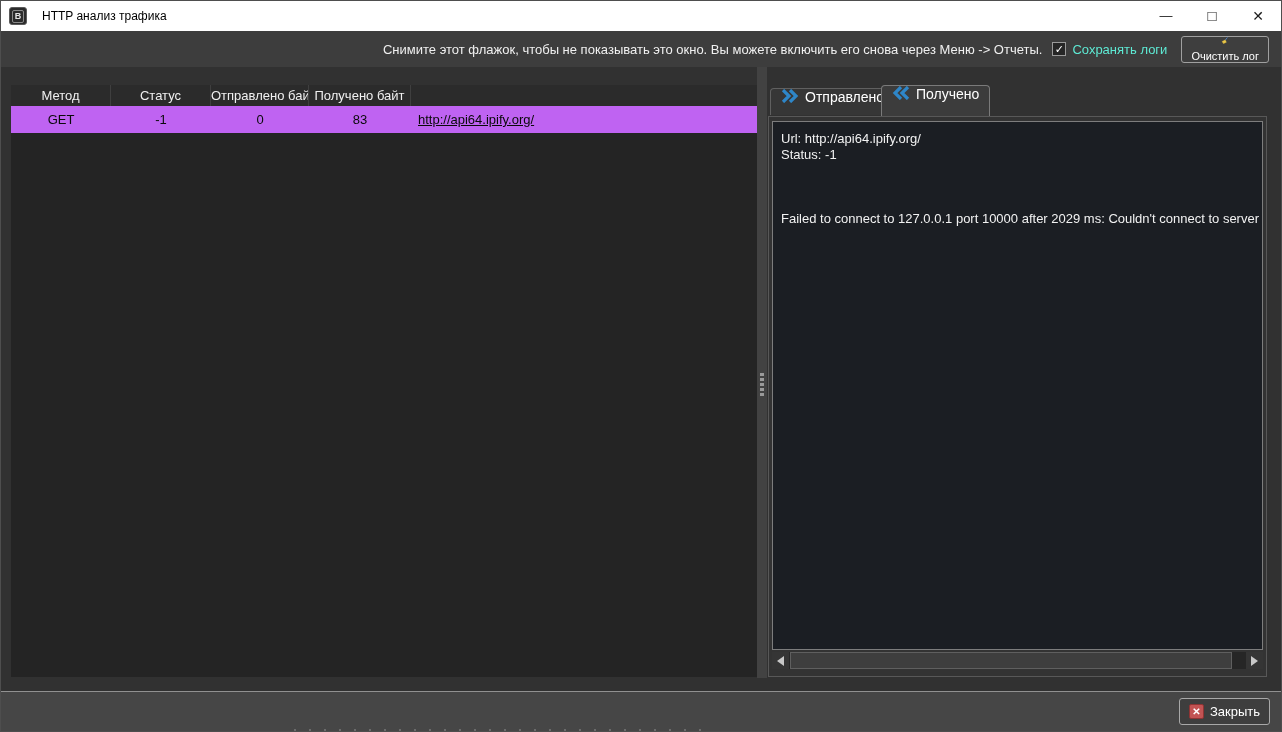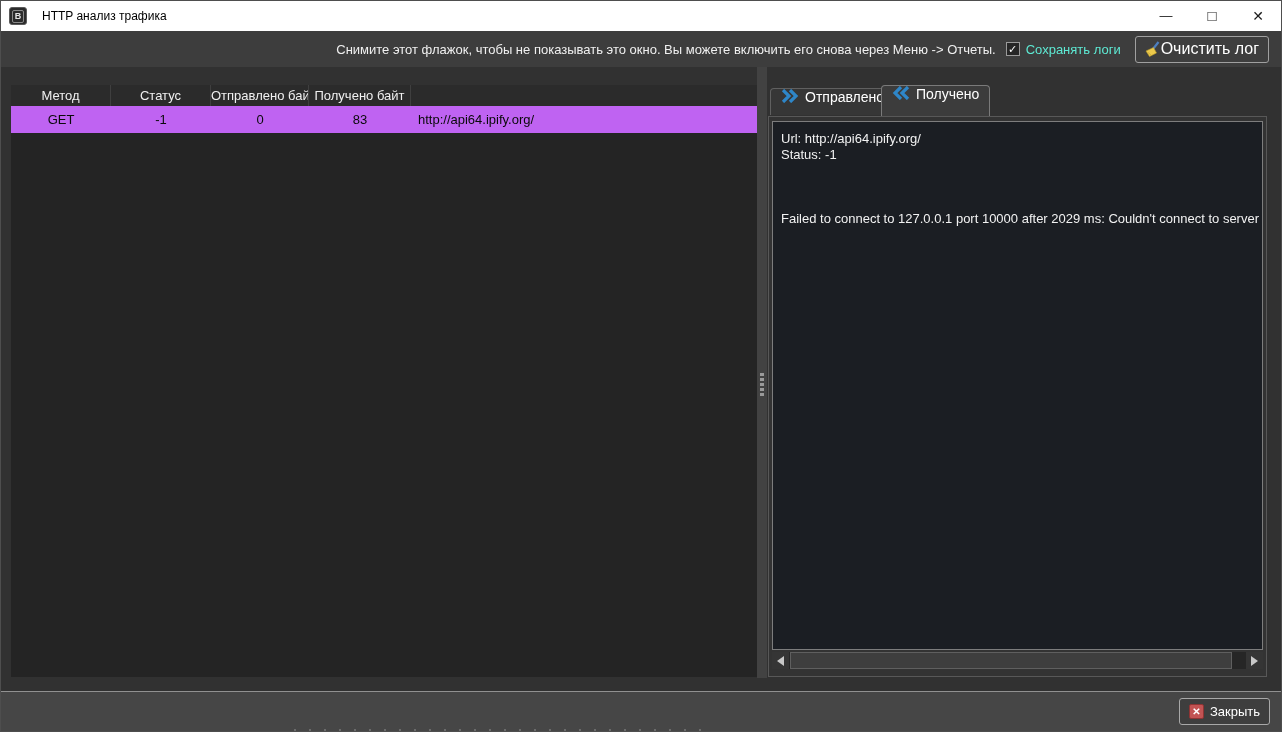--- a/index.html
+++ b/index.html
@@ -16,33 +16,33 @@
   .winbtn .g-min{font-size:13px;line-height:30px;}
   .winbtn .g-max{font-size:15px;line-height:30px;}
   .winbtn .g-close{font-size:14px;line-height:30px;}
 
   
   .toolbar{position:absolute;left:0;top:30px;width:100%;height:36px;background:#3d3d3d;display:flex;align-items:center;justify-content:flex-end;padding-right:12px;}
   .notice{color:#f0f0f0;font-size:13px;margin-right:10px;white-space:nowrap;}
   .checkbox{width:14px;height:14px;background:#262626;border:1px solid #9a9a9a;display:flex;align-items:center;justify-content:center;margin-right:6px;}
   .checkbox .check{color:#ffffff;font-size:11px;line-height:12px;}
   .cb-label{color:#5eead4;font-size:13px;margin-right:14px;white-space:nowrap;}
-  .tool-btn{display:flex;align-items:center;gap:0;background:#3e3e3e;border:1px solid #a0a0a0;border-radius:3px;color:#ffffff;font-size:16px;height:27px;padding:0 9px;cursor:default;}
+  .tool-btn{display:flex;align-items:center;gap:6px;background:#3e3e3e;border:1px solid #a0a0a0;border-radius:3px;color:#ffffff;font-size:11px;height:27px;padding:0 9px;cursor:default;flex-direction:column;}
 
   
   .main{position:absolute;left:0;top:66px;width:100%;height:624px;background:#313131;}
 
   
   .rtable{position:absolute;left:10px;top:18px;width:755px;height:592px;background:#242424;overflow:hidden;}
   .thead{display:flex;height:21px;background:#2b2b2b;}
   .th{height:21px;line-height:21px;font-size:13px;color:#f0f0f0;text-align:center;border-right:1px solid #3f3f3f;overflow:hidden;white-space:nowrap;}
   .trow{display:flex;height:27px;background:#bf63f2;}
   .td{height:27px;line-height:27px;font-size:13px;color:#0a0a0a;text-align:center;overflow:hidden;white-space:nowrap;}
   .c0{width:100px;}.c1{width:100px;}.c2{width:98px;}.c3{width:102px;}.c4{flex:1;}
-  .td.c4{text-align:left;padding-left:7px;}
+  .td.c4{text-align:left;padding-left:7px;text-decoration:underline;}
 
   
   .splitter{position:absolute;left:756px;top:0;width:10px;height:611px;background:#424242;display:flex;justify-content:center;}
   .grip{margin-top:306px;width:4px;height:24px;
     background:repeating-linear-gradient(180deg,#9a9a9a 0 3px,transparent 3px 5px);}
 
   
   .tab{position:absolute;display:flex;align-items:flex-start;gap:6px;padding:0 10px;border:1px solid #606060;border-bottom:none;border-radius:4px 4px 0 0;color:#ffffff;font-size:14px;cursor:default;}
   .tab-sent{left:769px;top:21px;height:27px;background:#363636;}
   .tab-received{left:880px;top:18px;height:31px;background:#3c3c3c;border-color:#7a7a7a;z-index:3;}

